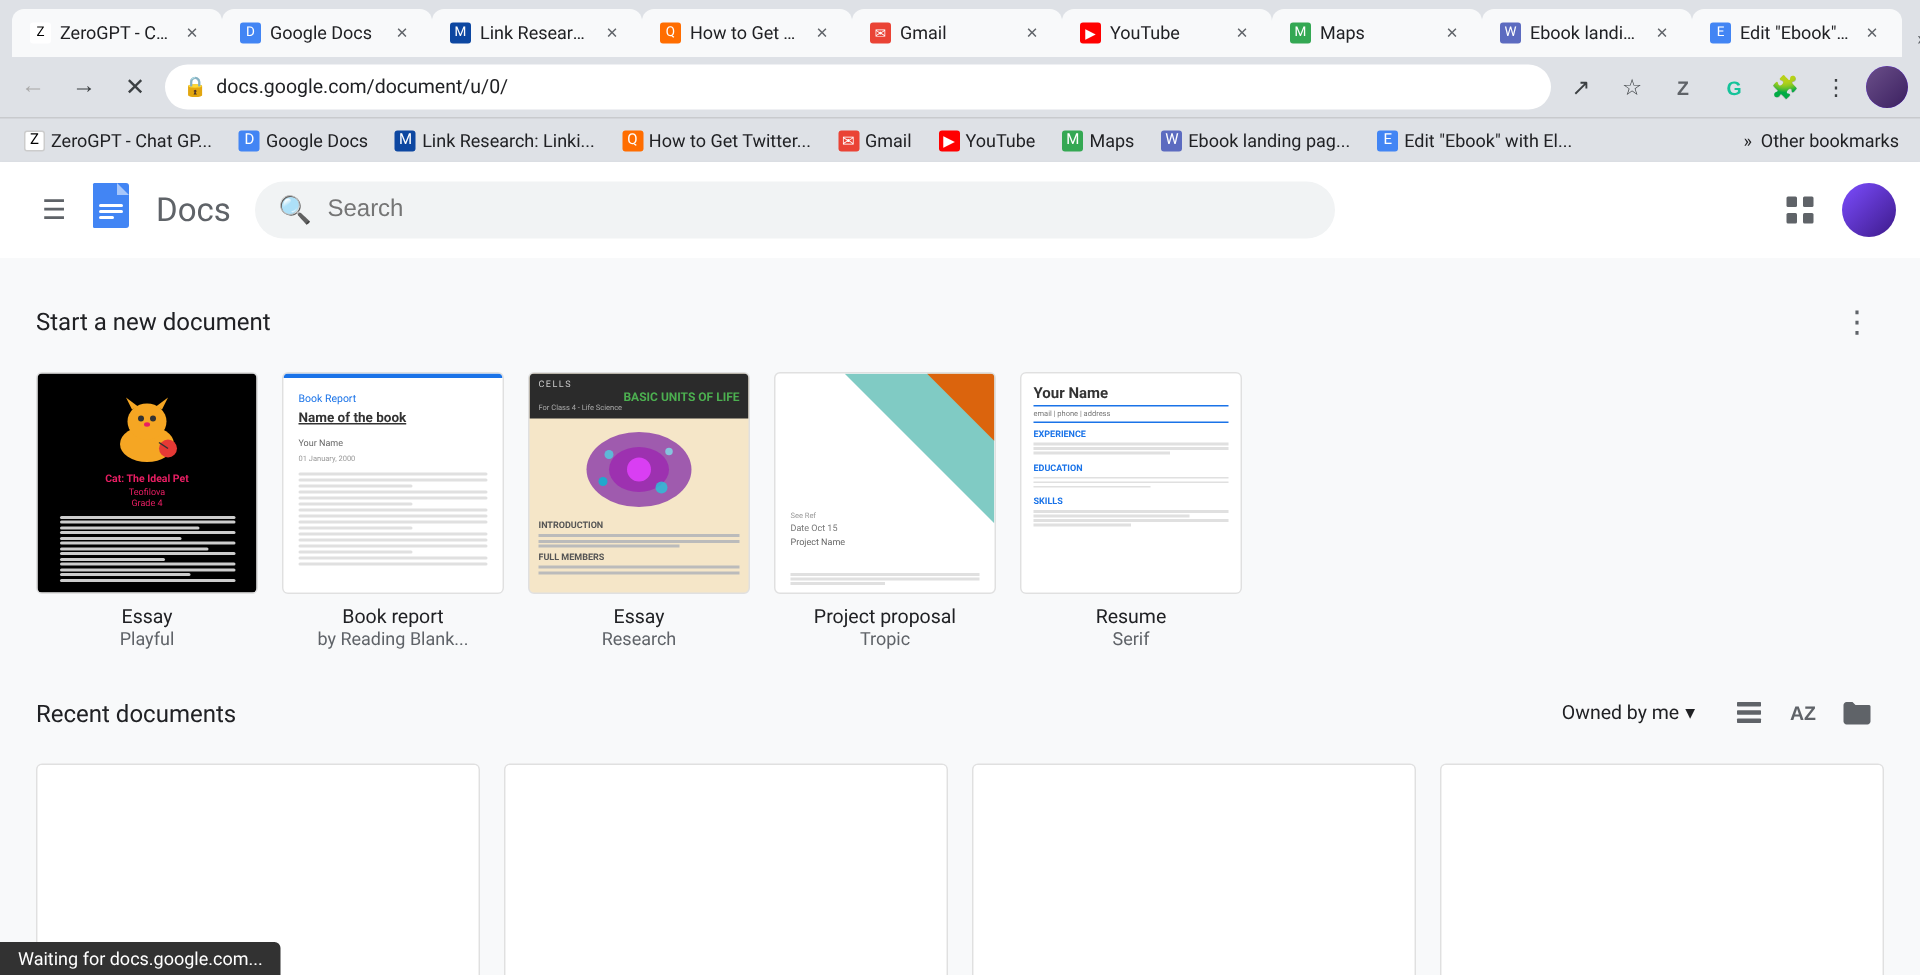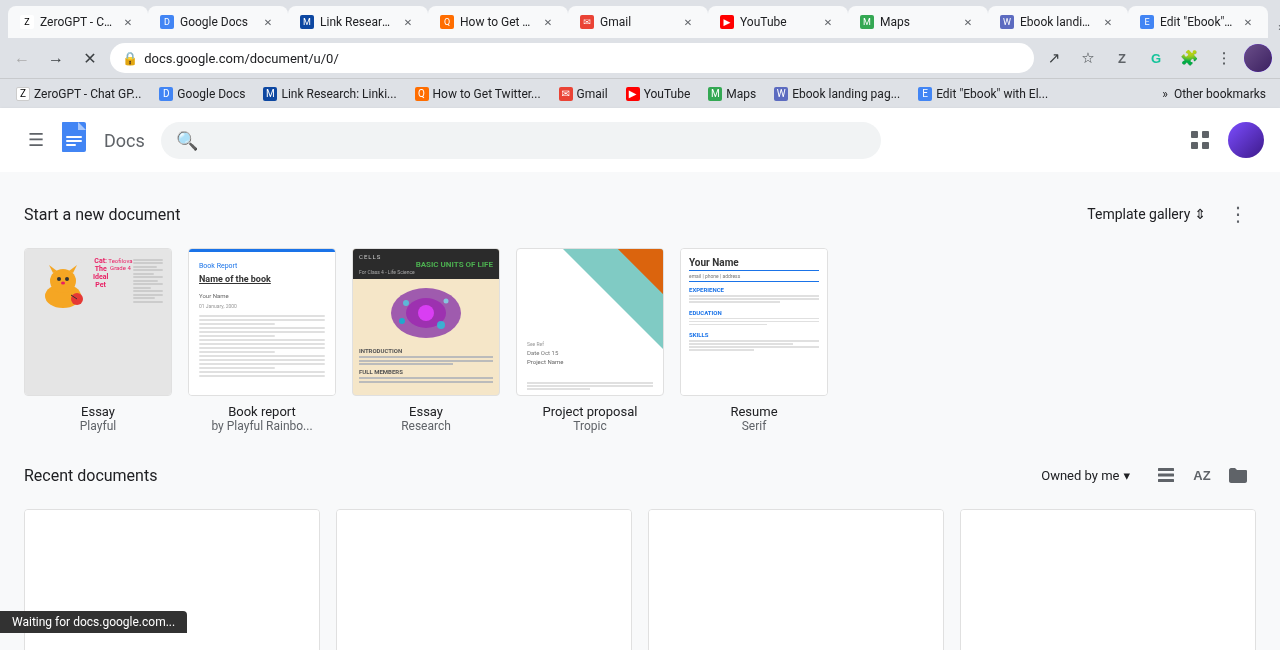--- a/index.html
+++ b/index.html
@@ -30,21 +30,21 @@
     .tab-close { width: 16px; height: 16px; border-radius: 50%; display: flex; align-items: center; justify-content: center; font-size: 10px; color: #5f6368; }
 
     
     .app-content { background: #f8f9fa; width: 1280px; min-height: 542px; }
 
     
     .docs-header { display: flex; align-items: center; padding: 8px 16px; background: #fff; height: 64px; box-shadow: 0 1px 3px rgba(0,0,0,0.1); }
     .hamburger-btn { width: 40px; height: 40px; border-radius: 50%; border: none; background: transparent; cursor: pointer; display: flex; align-items: center; justify-content: center; color: #5f6368; font-size: 18px; }
     .docs-logo { display: flex; align-items: center; gap: 8px; margin-right: 16px; text-decoration: none; }
     .docs-logo-icon { width: 40px; height: 40px; }
-    .docs-logo-text { font-size: 18px; color: #5f6368; font-weight: 400; }
+    .docs-logo-text { font-size: 22px; color: #5f6368; font-weight: 400; }
     .search-bar { flex: 1; max-width: 720px; }
     .search-bar-inner { display: flex; align-items: center; background: #f1f3f4; border-radius: 24px; padding: 8px 16px; gap: 10px; }
     .search-icon-svg { color: #5f6368; font-size: 18px; }
     .search-input { border: none; background: transparent; flex: 1; font-size: 16px; outline: none; color: #202124; }
     .header-actions { margin-left: auto; display: flex; align-items: center; gap: 8px; }
     .header-icon-btn { width: 40px; height: 40px; border-radius: 50%; border: none; background: transparent; cursor: pointer; display: flex; align-items: center; justify-content: center; color: #5f6368; font-size: 20px; }
     .user-avatar { width: 36px; height: 36px; border-radius: 50%; background: linear-gradient(135deg, #7c4dff 0%, #3d1a8a 100%); cursor: pointer; overflow: hidden; }
 
     
     .main-content { padding: 24px 0; background: #f8f9fa; }
@@ -59,21 +59,21 @@
     
     .templates-grid { display: flex; gap: 16px; flex-wrap: nowrap; overflow-x: auto; }
     .template-card { display: flex; flex-direction: column; align-items: center; cursor: pointer; }
     .template-thumbnail { width: 148px; height: 148px; border-radius: 4px; border: 1px solid #e0e0e0; background: #fff; overflow: hidden; position: relative; display: flex; align-items: center; justify-content: center; }
     .template-thumbnail.selected { border: 2px solid #1a73e8; box-shadow: 0 2px 8px rgba(26,115,232,0.3); }
     .template-name { font-size: 13px; color: #202124; margin-top: 8px; text-align: center; }
     .template-subname { font-size: 12px; color: #5f6368; text-align: center; }
     .plus-container { position: relative; width: 70px; height: 70px; }
 
     
-    .essay-thumb { width: 100%; height: 100%; display: flex; flex-direction: row; padding: 8px; background: #e5e5e5; }
+    .essay-thumb { width: 100%; height: 100%; display: flex; flex-direction: column; align-items: center; padding: 8px; background: #000000; }
     .essay-title { font-size: 7px; color: #e91e63; font-weight: bold; text-align: center; margin-bottom: 2px; }
     .essay-lines { width: 90%; }
     .essay-line { height: 2px; background: #ccc; margin: 1.5px 0; border-radius: 1px; }
 
     
     .book-report-thumb { width: 100%; height: 100%; padding: 10px; background: #fff; border-top: 3px solid #1a73e8; }
     .book-report-title { font-size: 7px; color: #1a73e8; margin-bottom: 4px; }
     .book-name { font-size: 9px; font-weight: bold; color: #333; margin-bottom: 8px; text-decoration: underline; }
     .book-lines-container { }
     .book-line { height: 2px; background: #e0e0e0; margin: 2px 0; border-radius: 1px; }
@@ -87,21 +87,21 @@
     .recent-header { display: flex; align-items: center; margin-bottom: 16px; }
     .recent-title { font-size: 16px; color: #202124; font-weight: 400; flex: 1; }
     .owned-by-btn { display: flex; align-items: center; gap: 4px; font-size: 13px; color: #202124; cursor: pointer; padding: 6px 10px; border-radius: 4px; margin-right: 8px; }
     .view-list-btn, .sort-btn, .folder-btn { width: 36px; height: 36px; border-radius: 50%; border: none; background: transparent; cursor: pointer; display: flex; align-items: center; justify-content: center; color: #5f6368; font-size: 18px; }
 
     .recent-docs-grid { display: grid; grid-template-columns: repeat(4, 1fr); gap: 16px; }
     .recent-doc-card { background: #fff; border: 1px solid #e0e0e0; border-radius: 4px; height: 160px; cursor: pointer; overflow: hidden; }
     .doc-preview { width: 100%; height: 100%; background: #fff; }
 
     
-    .status-bar { position: fixed; bottom: 17px; left: 0; background: #323232; color: #fff; font-size: 12px; padding: 4px 12px; border-radius: 0 4px 0 0; }
+    .status-bar { position: fixed; bottom: 0; left: 0; background: #323232; color: #fff; font-size: 12px; padding: 4px 12px; border-radius: 0 4px 0 0; }
   </style>
 </head>
 <body>
 
 <div class="browser-chrome">
 
   <div class="tabs-bar">
     <div class="tab">
       <span class="bookmark-favicon" style="background:#fff; color:#000; font-size:9px;">Z</span>
       <span class="tab-title">ZeroGPT - Chat GP...</span>
@@ -225,20 +225,21 @@
           <path d="M22 2 L30 10 L22 10 Z" fill="#a8c7fa"></path>
           <rect x="10" y="16" width="16" height="2" rx="1" fill="white"></rect>
           <rect x="10" y="20" width="16" height="2" rx="1" fill="white"></rect>
           <rect x="10" y="24" width="10" height="2" rx="1" fill="white"></rect>
         </svg>
         <span class="docs-logo-text">Docs</span>
       </a>
       <div class="search-bar">
         <div class="search-bar-inner">
           <span class="search-icon-svg">🔍</span>
+          <input class="search-input" type="text" placeholder="Search" style="">
         </div>
       </div>
       <div class="header-actions">
         <button class="header-icon-btn">
           <svg width="20" height="20" viewBox="0 0 20 20" fill="#5f6368">
             <rect x="1" y="1" width="7" height="7" rx="1"></rect>
             <rect x="12" y="1" width="7" height="7" rx="1"></rect>
             <rect x="1" y="12" width="7" height="7" rx="1"></rect>
             <rect x="12" y="12" width="7" height="7" rx="1"></rect>
           </svg>
@@ -246,24 +247,20 @@
         <div class="user-avatar"></div>
       </div>
     </div>
 
     <div class="main-content">
 
       <div class="templates-section">
         <div class="templates-header">
           <span class="section-title">Start a new document</span>
           <div style="display:flex; align-items:center; gap:4px;">
-            <div class="template-gallery-btn">
-              <span>Template gallery</span>
-              <span style="font-size:14px;">⇕</span>
-            </div>
             <button class="more-options-btn">
               <span>⋮</span>
             </button>
           </div>
         </div>
 
         <div class="templates-grid">
 
 
           <div class="template-card">
@@ -334,21 +331,21 @@
                   <div class="book-line"></div>
                   <div class="book-line"></div>
                   <div class="book-line"></div>
                   <div class="book-line short"></div>
                   <div class="book-line"></div>
                   <div class="book-line"></div>
                 </div>
               </div>
             </div>
             <span class="template-name">Book report</span>
-            <span class="template-subname">by Playful Rainbo...</span>
+            <span class="template-subname">by Reading Blank...</span>
           </div>
 
           <div class="template-card">
             <div class="template-thumbnail" style="width:148px; height:148px; background:#f5e6c8; overflow:hidden;">
               <div style="width:100%; height:100%; position:relative;">
 
                 <div style="background:#2b2b2b; color:#fff; padding:4px 6px;">
                   <div style="font-size:6px; color:#ccc; letter-spacing:1px;">CELLS</div>
                   <div style="font-size:8px; font-weight:bold; color:#4caf50;text-align:right;">BASIC UNITS OF LIFE</div>
                   <div style="font-size:5px; color:#aaa;">For Class 4 - Life Science</div>

